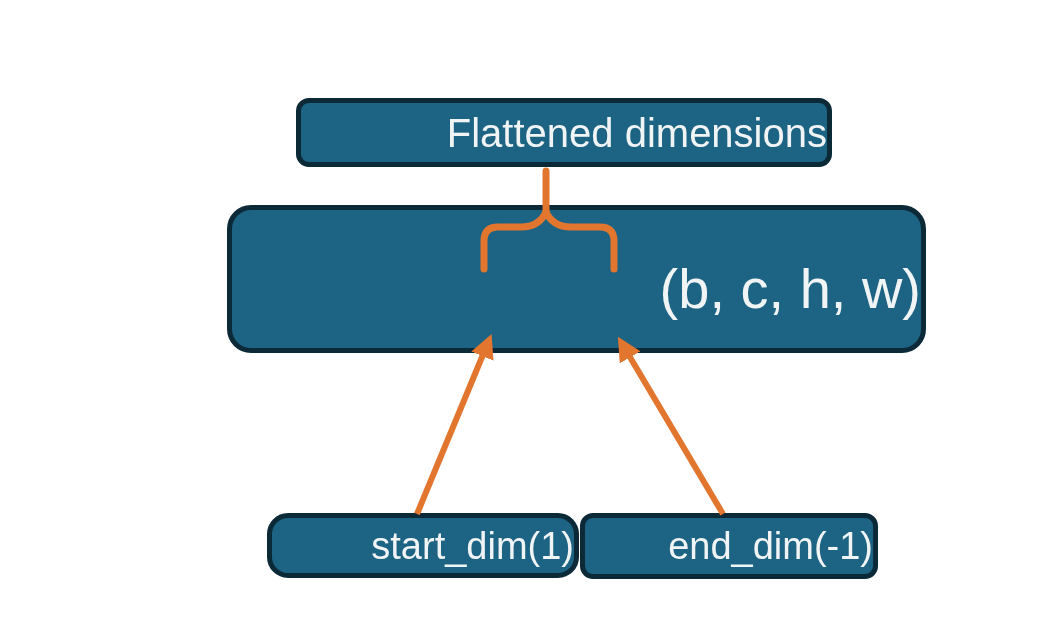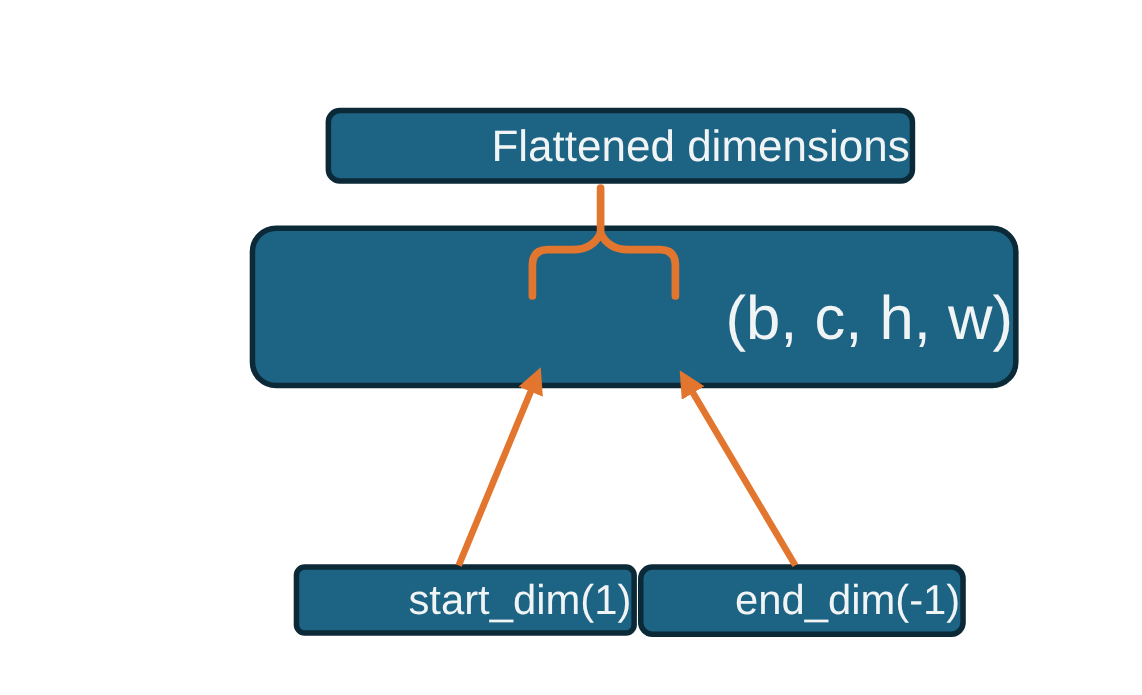--- a/index.html
+++ b/index.html
@@ -37,21 +37,21 @@
     left: 179px; top: 205px;
     width: 699px; height: 148px;
     border-radius: 24px;
     font-size: 56px;
     padding-top: 20px;
     margin-left: 48px;
   }
   .node--start {
     left: 267px; top: 513px;
     width: 312px; height: 65px;
-    border-radius: 10px;
+    border-radius: 21px;
     font-size: 38px;
   }
   .node--end {
     left: 580px; top: 513px;
     width: 298px; height: 66px;
     border-radius: 13px;
     font-size: 38px;
   }
   .overlay {
     position: absolute;

